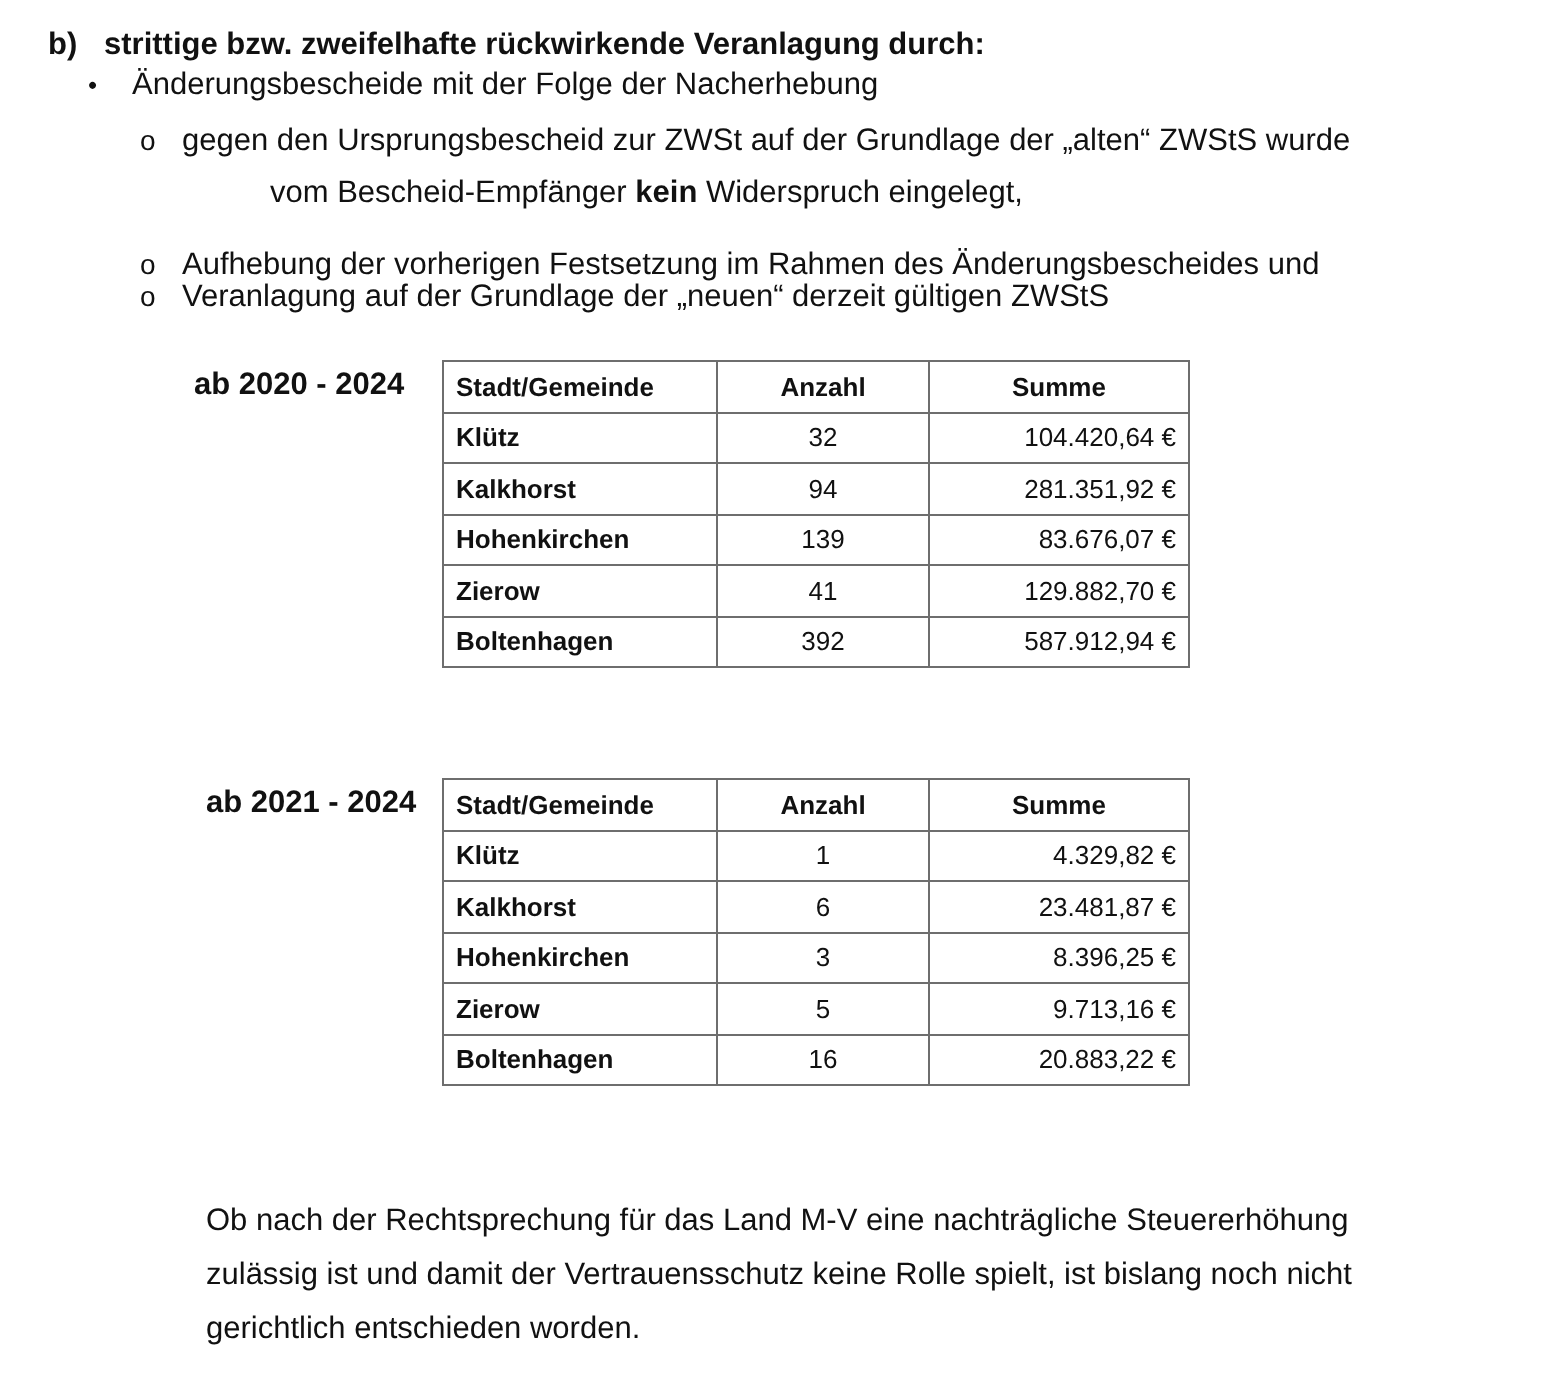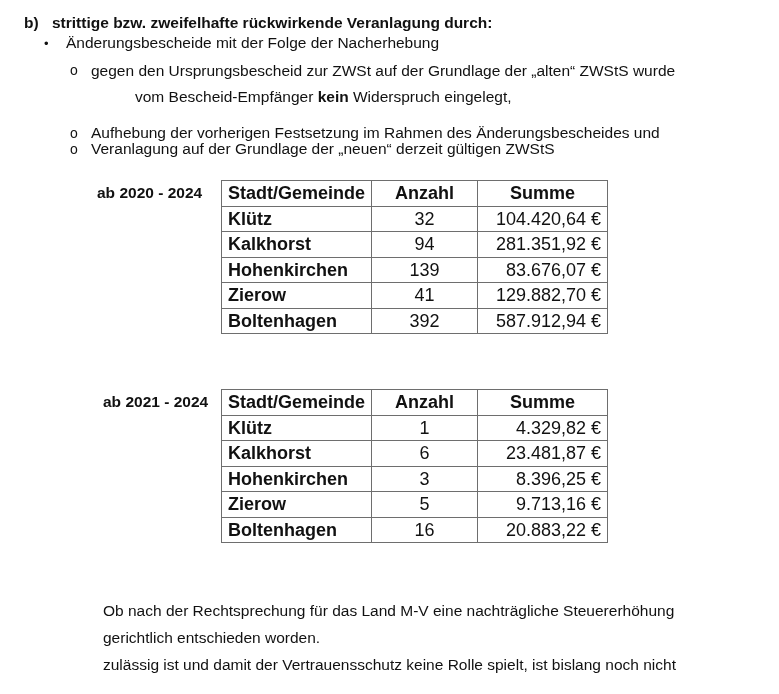--- a/index.html
+++ b/index.html
@@ -13,21 +13,21 @@
   .heading { left: 24px; top: 14px; font-weight: bold; }
   .heading .marker { display: inline-block; width: 28px; }
   .bullet1 { left: 44px; top: 34px; }
   .bullet1 .dot { display: inline-block; width: 22px; font-size: 13px; }
   .sub { left: 70px; }
   .sub .ring { display: inline-block; width: 21px; font-size: 14px; }
   .justify-line { display: flex; justify-content: space-between; width: 650px; }
   .period-label { font-weight: bold; }
   table.data {
     position: absolute; border-collapse: collapse;
-    font-family: "Liberation Sans", sans-serif; font-size: 18px;
+    font-family: "Liberation Sans", sans-serif; font-size: 13px;
   }
   table.data td, table.data th {
     border: 1.5px solid #6e6e6e; height: 25.5px; padding: 0 6px;
     box-sizing: border-box; line-height: 1;
   }
   table.data th { font-weight: bold; text-align: center; }
   table.data td.name { font-weight: bold; text-align: left; width: 137px; }
   table.data th.name { text-align: left; width: 137px; }
   table.data td.count { text-align: center; width: 106px; }
   table.data th.count { width: 106px; }
@@ -131,15 +131,15 @@
   <tr>
     <td class="name">Boltenhagen</td>
     <td class="count">16</td>
     <td class="sum">20.883,22 €</td>
   </tr>
 </tbody>
   </table>
 
 <div class="abs para" style="top:597px;">
   <div class="narrow">Ob nach der Rechtsprechung für das Land M-V eine nachträgliche Steuererhöhung</div>
+  <div class="narrow">zulässig ist und damit der Vertrauensschutz keine Rolle spielt, ist bislang noch nicht</div>
   <div class="narrow">gerichtlich entschieden worden.</div>
-  <div class="narrow">zulässig ist und damit der Vertrauensschutz keine Rolle spielt, ist bislang noch nicht</div>
 </div>
 
 </body></html>

